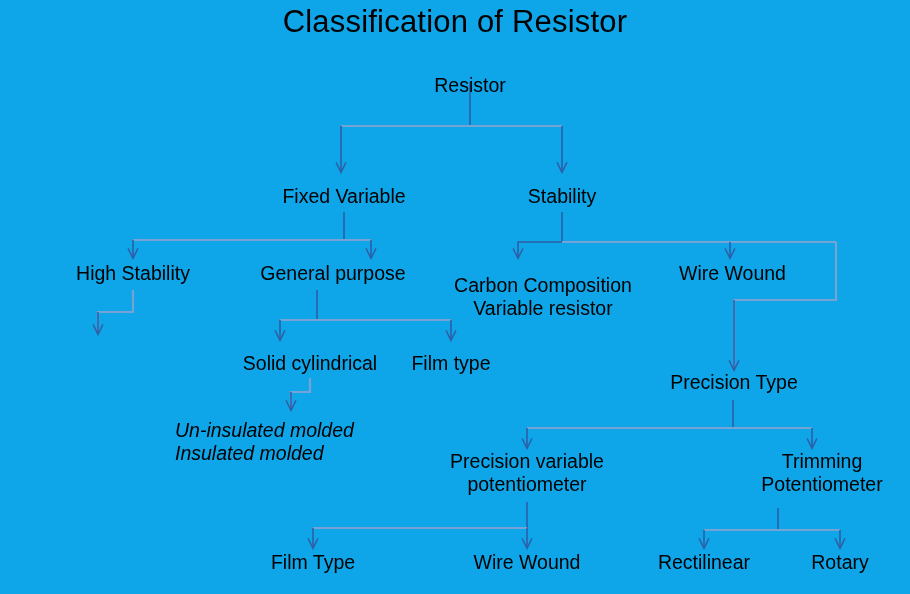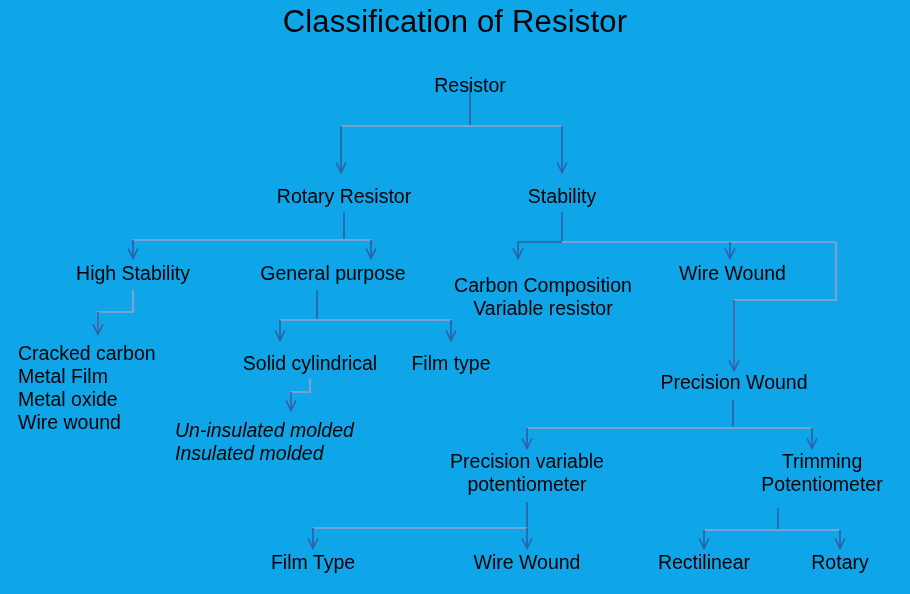--- a/index.html
+++ b/index.html
@@ -109,46 +109,42 @@
 
       <line x1="778" y1="508" x2="778" y2="530" stroke="#2e5ea6" stroke-width="1.6"></line>
       <line x1="704" y1="530" x2="840" y2="530" stroke="#77a2d4" stroke-width="2.2"></line>
       <line x1="704" y1="530" x2="704" y2="548" stroke="#2e5ea6" stroke-width="1.6" marker-end="url(#arrow)"></line>
       <line x1="840" y1="530" x2="840" y2="548" stroke="#2e5ea6" stroke-width="1.6" marker-end="url(#arrow)"></line>
     </g>
   </svg>
 
   <div class="node n-lg" style="left:370px; top:55px; width:200px;margin-top:19px;">Resistor</div>
 
-  <div class="node n-lg" style="left:244px; top:185px; width:200px;">Rotary Resistor</div>
+  <div class="node n-lg" style="left:244px; top:185px; width:200px;">Fixed Variable</div>
 
   <div class="node n-lg" style="left:462px; top:185px; width:200px;">Stability</div>
 
   <div class="node n-lg" style="left:33px; top:262px; width:200px;">High Stability</div>
 
   <div class="node n-lg" style="left:233px; top:262px; width:200px;">General purpose</div>
 
   <div class="node n-lg" style="left:443px; top:274px; width:200px;">Carbon Composition
 Variable resistor</div>
 
   <div class="node n-lg" style="left:660px; top:262px; width:145px;">Wire Wound</div>
 
-  <div class="node n-lg left-align" style="left:18px; top:342px; width:230px;">Cracked carbon
-Metal Film
-Metal oxide
-Wire wound</div>
 
   <div class="node n-lg" style="left:200px; top:352px; width:220px;">Solid cylindrical</div>
 
   <div class="node n-lg" style="left:390px; top:352px; width:122px;">Film type</div>
 
   <div class="node n-lg left-align" style="left:175px; top:419px; width:250px;font-style:italic;">Un-insulated molded
 Insulated molded</div>
 
-  <div class="node n-lg" style="left:634px; top:371px; width:200px;">Precision Wound</div>
+  <div class="node n-lg" style="left:634px; top:371px; width:200px;">Precision Type</div>
 
   <div class="node n-lg" style="left:427px; top:450px; width:200px;">Precision variable
 potentiometer</div>
 
   <div class="node n-lg" style="left:742px; top:450px; width:160px;">Trimming
 Potentiometer</div>
 
   <div class="node n-lg" style="left:213px; top:551px; width:200px;">Film Type</div>
 
   <div class="node n-lg" style="left:427px; top:551px; width:200px;">Wire Wound</div>

